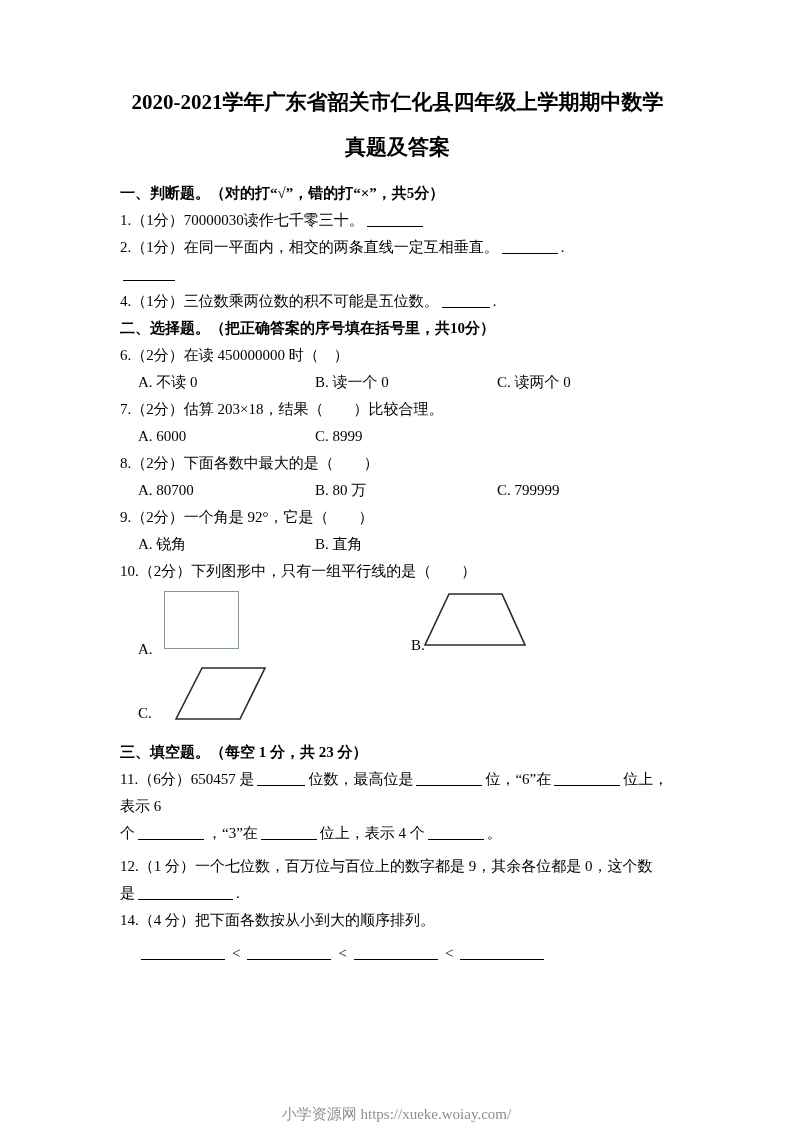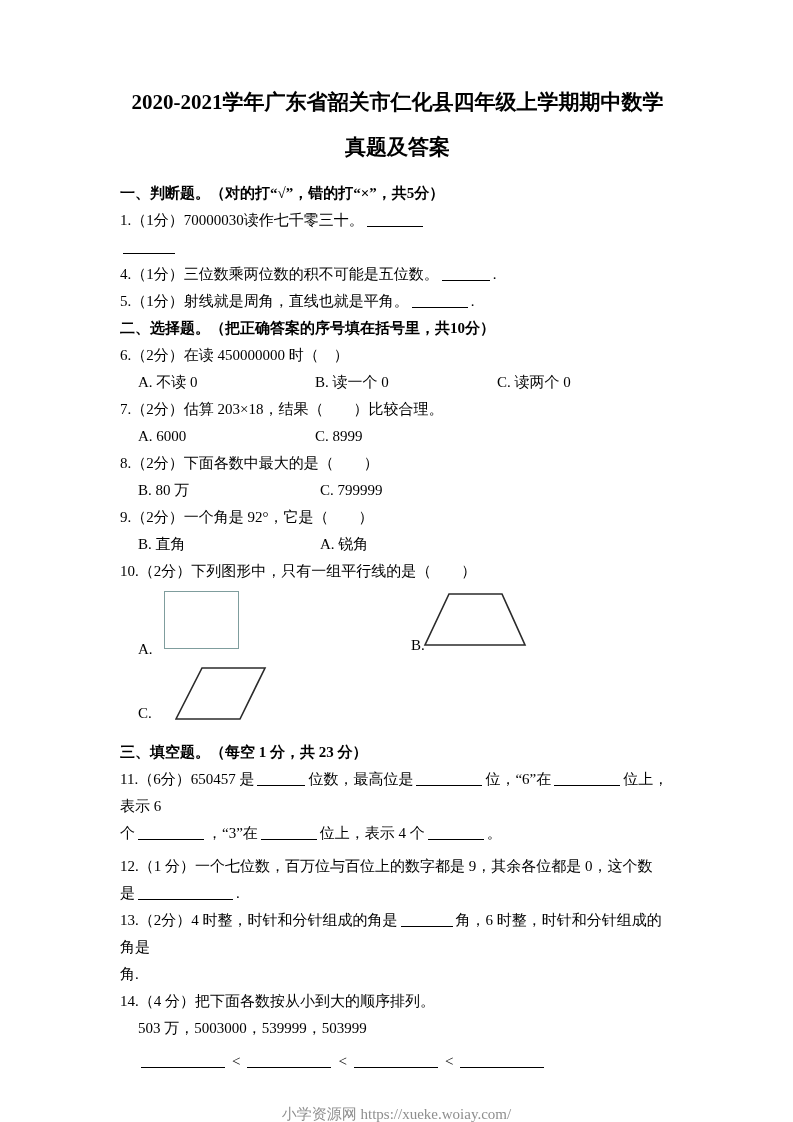--- a/index.html
+++ b/index.html
@@ -35,49 +35,50 @@
   <div class="content">
 
     <div class="title">
       <div>2020-2021学年广东省韶关市仁化县四年级上学期期中数学</div>
       <div>真题及答案</div>
     </div>
 
     <p class="line heading">一、判断题。（对的打“√”，错的打“×”，共5分）</p>
 
     <p class="line"><span>1.（1分）70000030读作七千零三十。</span><span class="blank w56"></span><span></span></p>
+    <p class="line"><span>2.（1分）在同一平面内，相交的两条直线一定互相垂直。</span><span class="blank w56"></span><span>.</span></p>
     <p class="line"><span class="blank w52"></span><span></span></p>
     <p class="line"><span>4.（1分）三位数乘两位数的积不可能是五位数。</span><span class="blank w48"></span><span>.</span></p>
-    <p class="line"><span>5.（1分）射线就是周角，直线也就是平角。</span><span class="blank w56"></span><span>.</span></p>
 
     <p class="line heading">二、选择题。（把正确答案的序号填在括号里，共10分）</p>
 
     <p class="line">6.（2分）在读 450000000 时（　）</p>
     <p class="line options">
       <span class="opt opt-a">A. 不读 0</span>
       <span class="opt opt-b">B. 读一个 0</span>
       <span class="opt opt-c">C. 读两个 0</span>
     </p>
 
     <p class="line">7.（2分）估算 203×18，结果（　　）比较合理。</p>
     <p class="line options">
       <span class="opt opt-a">A. 6000</span>
       <span class="opt opt-c">C. 8999</span>
     </p>
 
     <p class="line">8.（2分）下面各数中最大的是（　　）</p>
     <p class="line options">
+      <span class="opt opt-a">A. 80700</span>
       <span class="opt opt-b">B. 80 万</span>
       <span class="opt opt-c">C. 799999</span>
     </p>
 
     <p class="line">9.（2分）一个角是 92°，它是（　　）</p>
     <p class="line options">
+      <span class="opt opt-a">A. 锐角</span>
       <span class="opt opt-b">B. 直角</span>
-      <span class="opt opt-a">A. 锐角</span>
     </p>
 
     <p class="line">10.（2分）下列图形中，只有一组平行线的是（　　）</p>
 
     <div class="shapes">
       <span class="shape-label label-a">A.</span>
       <div class="rect-shape"></div>
 
       <span class="shape-label label-b">B.</span>
       <svg class="trap-shape" width="104" height="54" viewBox="0 0 104 54">
@@ -89,24 +90,22 @@
         <polygon points="27,1 90,1 65,52 1,52" fill="none" stroke="currentColor" stroke-width="1.6"></polygon>
       </svg>
     </div>
 
     <p class="line heading">三、填空题。（每空 1 分，共 23 分）</p>
 
     <p class="line"><span>11.（6分）650457 是</span><span class="blank w48"></span><span>位数，最高位是</span><span class="blank w66"></span><span>位，“6”在</span><span class="blank w66"></span><span>位上，表示 6</span><br><span>个</span><span class="blank w66"></span><span>，“3”在</span><span class="blank w56"></span><span>位上，表示 4 个</span><span class="blank w56"></span><span>。</span></p>
 
     <p class="line mt6"><span>12.（1 分）一个七位数，百万位与百位上的数字都是 9，其余各位都是 0，这个数</span><br><span>是</span><span class="blank w95"></span><span>.</span></p>
 
-    <p class="line"><span>13.（2分）4 时整，时针和分针组成的角是</span><span class="blank w52"></span><span>角，6 时整，时针和分针组成的角是</span><br><span>角.</span></p>
 
     <p class="line">14.（4 分）把下面各数按从小到大的顺序排列。</p>
-    <p class="line indent">503 万，5003000，539999，503999</p>
 
     <p class="line sort indent mt6"><span class="blank w84"></span><span class="lt">&lt;</span><span class="blank w84"></span><span class="lt">&lt;</span><span class="blank w84"></span><span class="lt">&lt;</span><span class="blank w84"></span></p>
 
   </div>
 
   <div class="footer">
     <span>小学资源网 https://xueke.woiay.com/</span>
   </div>
 </div>
 

